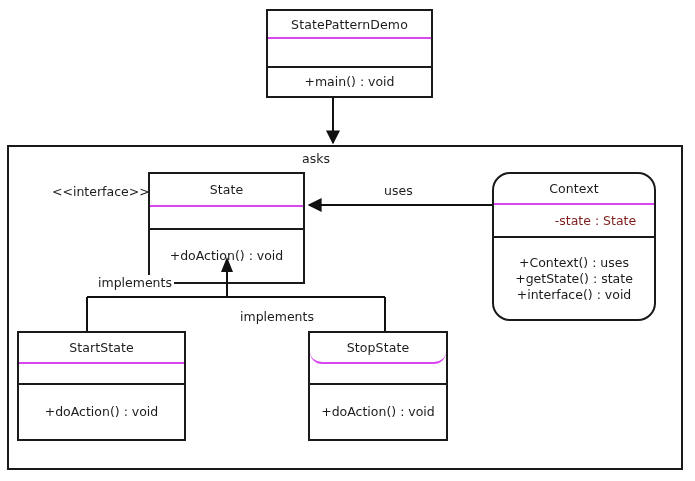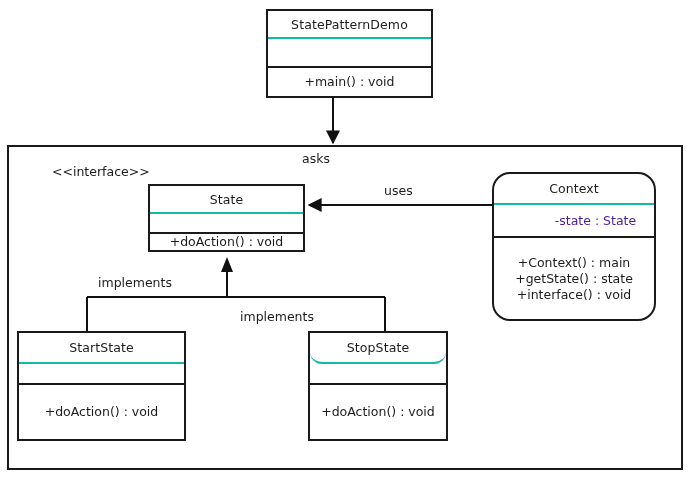--- a/index.html
+++ b/index.html
@@ -22,39 +22,39 @@
   .uml-box {
     position: absolute;
     box-sizing: border-box;
     border: 2px solid #1a1a1a;
     background: #ffffff;
     display: flex;
     flex-direction: column;
   }
   .uml-title {
     box-sizing: border-box;
-    border-bottom: 2px solid #14b8a6;
+    border-bottom: 2px solid #d946ef;
     display: flex;
     align-items: center;
     justify-content: center;
     text-align: center;
     font-size: 12.5px;
     color: #1c1c1c;
     letter-spacing: 0.1px;
     white-space: nowrap;
   }
   .uml-attrs {
     box-sizing: border-box;
     border-bottom: 2px solid #1a1a1a;
     display: flex;
     align-items: center;
     justify-content: center;
     text-align: center;
     font-size: 12.5px;
-    color: #4c1d95;
+    color: #7f1d1d;
     white-space: nowrap;
     padding-left: 43px;
   }
   .uml-ops {
     box-sizing: border-box;
     flex: 1 1 auto;
     display: flex;
     flex-direction: column;
     align-items: center;
     justify-content: center;
@@ -75,28 +75,28 @@
 
   #outer-container {
     position: absolute;
     left: 7px; top: 145px; width: 676px; height: 325px;
     box-sizing: border-box;
     border: 2px solid #1a1a1a;
     background: #ffffff;
   }
 
   #box-state {
-    left: 148px; top: 184px; width: 157px; height: 68px;
+    left: 148px; top: 172px; width: 157px; height: 112px;
   }
   #box-state .uml-title { height: 33px; }
   #box-state .uml-attrs { height: 23px; }
 
   #label-interface {
     position: absolute;
-    left: 52px; top: 164px;
+    left: 52px; top: 184px;
     font-size: 12.5px;
     color: #1c1c1c;
     white-space: nowrap;
   }
 
   #box-context {
     left: 492px; top: 172px; width: 164px; height: 149px; border-radius: 18px;
   }
   #box-context .uml-title { height: 31px; }
   #box-context .uml-attrs { height: 33px; }
@@ -155,21 +155,21 @@
     <div class="uml-attrs"></div>
     <div class="uml-ops">
       <div class="op-line">+doAction() : void</div>
     </div>
   </div>
 
   <div class="uml-box" id="box-context">
     <div class="uml-title">Context</div>
     <div class="uml-attrs">-state : State</div>
     <div class="uml-ops">
-      <div class="op-line">+Context() : main</div>
+      <div class="op-line">+Context() : uses</div>
       <div class="op-line">+getState() : state</div>
       <div class="op-line">+interface() : void</div>
     </div>
   </div>
 
   <div class="uml-box" id="box-startstate">
     <div class="uml-title">StartState</div>
     <div class="uml-attrs"></div>
     <div class="uml-ops">
       <div class="op-line">+doAction() : void</div>

